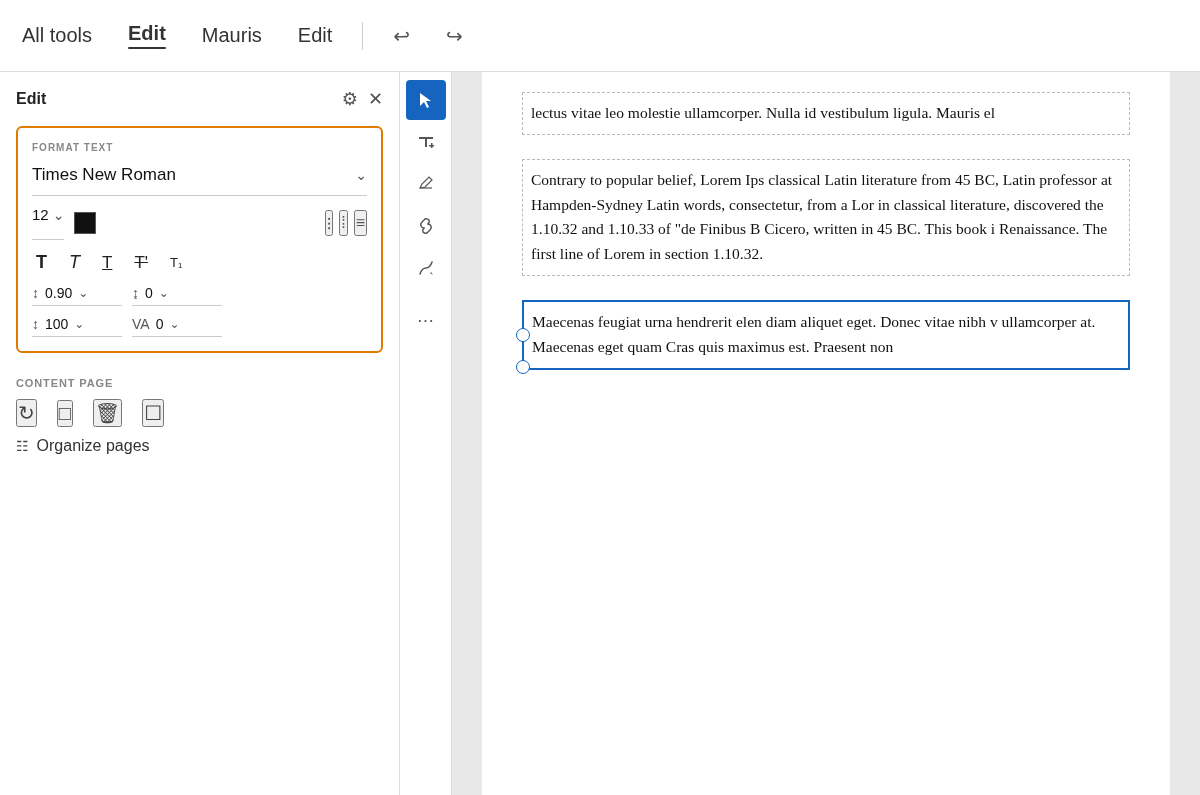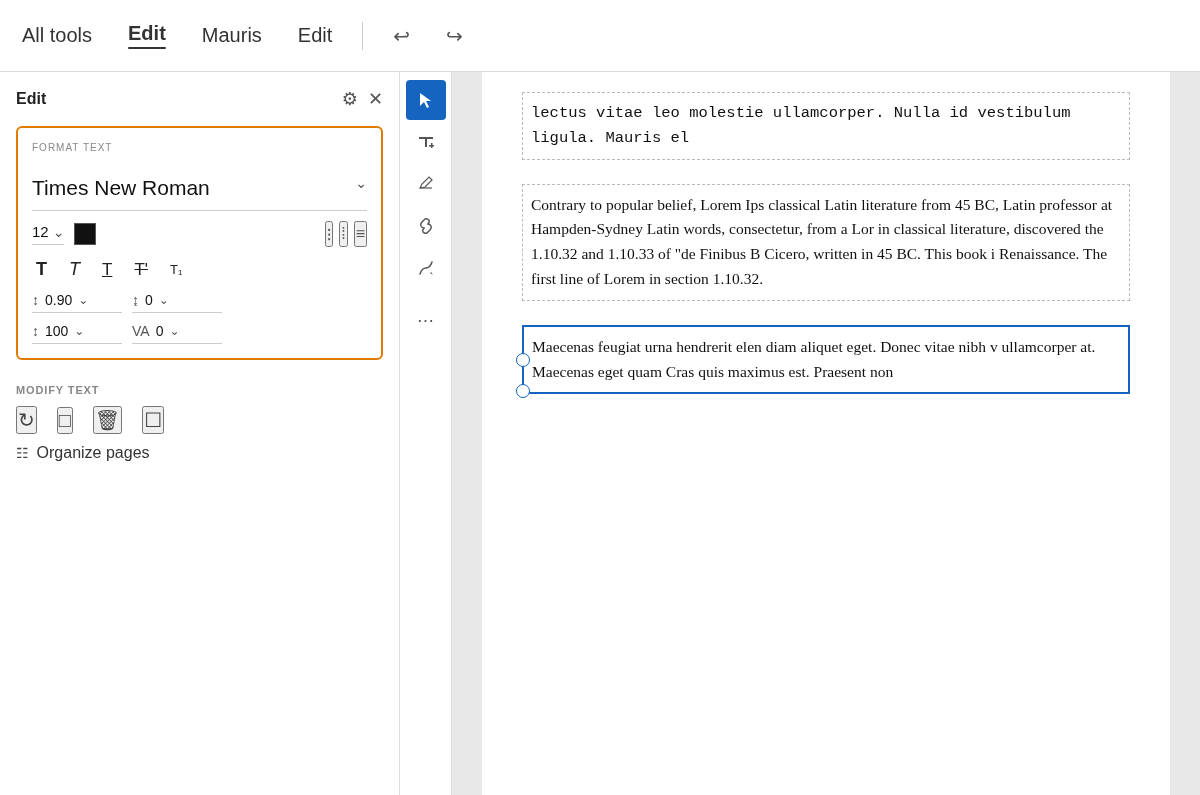--- a/index.html
+++ b/index.html
@@ -38,34 +38,34 @@
     .panel-header-actions { display: flex; gap: 10px; align-items: center; }
     .icon-btn { background: none; border: none; cursor: pointer; font-size: 18px; color: #555; }
 
     
     .section-label {
       font-size: 11px; font-weight: 600; color: #888; letter-spacing: 0.08em; margin-bottom: 10px;
     }
     .format-text-box {
       border: 2px solid #e07b00; border-radius: 6px; padding: 14px 14px 14px 14px; margin-bottom: 24px;
     }
-    .section-label-inside { font-size: 10px; font-weight: 400; color: #888; letter-spacing: 0.1em; margin-bottom: 12px; }
+    .section-label-inside { font-size: 10px; font-weight: 700; color: #888; letter-spacing: 0.1em; margin-bottom: 12px; }
 
     
     .font-row {
       display: flex; align-items: center; justify-content: space-between;
       border-bottom: 1px solid #ccc; padding-bottom: 10px; margin-bottom: 10px;
     }
-    .font-name { font-size: 21px; color: #111; margin-top: 11px; }
+    .font-name { font-size: 17px; color: #111; }
     .chevron { font-size: 14px; color: #555; cursor: pointer; }
 
     
     .format-row { display: flex; align-items: center; gap: 10px; margin-bottom: 10px; }
     .size-select {
-      display: flex; align-items: center; gap: 4px; border-bottom: 1px solid #ccc; padding-bottom: 4px;
+      display: flex; align-items: center; gap: 4px; border-bottom: 1px solid #ccc; padding-bottom: 16px;
     }
     .size-val { font-size: 15px; color: #111; }
     .color-box { width: 22px; height: 22px; background: #111; border: 1px solid #555; cursor: pointer; }
     .list-icons { display: flex; gap: 6px; margin-left: auto; }
     .list-icon { font-size: 16px; color: #555; cursor: pointer; }
 
     
     .style-row { display: flex; gap: 14px; align-items: center; margin-bottom: 10px; }
     .style-btn {
       background: none; border: none; cursor: pointer; font-size: 17px; color: #222; padding: 2px 4px;
@@ -218,21 +218,21 @@
         </div>
         <div class="scale-control">
           <span class="spacing-icon">VA</span>
           <span class="spacing-val">0</span>
           <span class="spacing-chevron">⌄</span>
         </div>
       </div>
     </div>
 
     <div class="modify-section">
-      <div class="section-label">MODIFY TEXT</div>
+      <div class="section-label">CONTENT PAGE</div>
       <div class="modify-icons-row">
         <button class="mod-icon">↻</button>
         <button class="mod-icon">□</button>
         <button class="mod-icon">🗑</button>
         <button class="mod-icon">☐</button>
       </div>
       <div class="organize-row">
         <span class="organize-icon">☷</span>
         <span class="organize-label">Organize pages</span>
       </div>
@@ -272,21 +272,21 @@
         <path d="M3 15 Q5 9 9 9 Q13 9 15 3" stroke="#555" stroke-width="1.5" fill="none" stroke-linecap="round"></path>
         <path d="M13 14 L16 16 L14 13 Z" fill="#555"></path>
       </svg>
     </button>
     <button class="rail-btn rail-more">…</button>
   </div>
 
   <div class="document-area">
     <div class="doc-page">
 
-      <div class="text-block" style="border:1px dashed #bbb; margin-top:0;font-family:Liberation Mono, monospace;">lectus vitae leo molestie ullamcorper. Nulla id vestibulum ligula. Mauris el</div>
+      <div class="text-block" style="border:1px dashed #bbb; margin-top:0;">lectus vitae leo molestie ullamcorper. Nulla id vestibulum ligula. Mauris el</div>
 
       <div class="text-block" style="border:1px dashed #bbb;">Contrary to popular belief, Lorem Ips classical Latin literature from 45 BC, Latin professor at Hampden-Sydney Latin words, consectetur, from a Lor in classical literature, discovered the 1.10.32 and 1.10.33 of "de Finibus B Cicero, written in 45 BC. This book i Renaissance. The first line of Lorem in section 1.10.32.</div>
 
       <div class="text-block selected-blue" style="position:relative;">Maecenas feugiat urna hendrerit elen diam aliquet eget. Donec vitae nibh v ullamcorper at. Maecenas eget quam Cras quis maximus est. Praesent non</div>
 
     </div>
   </div>
 
 </div>
 

